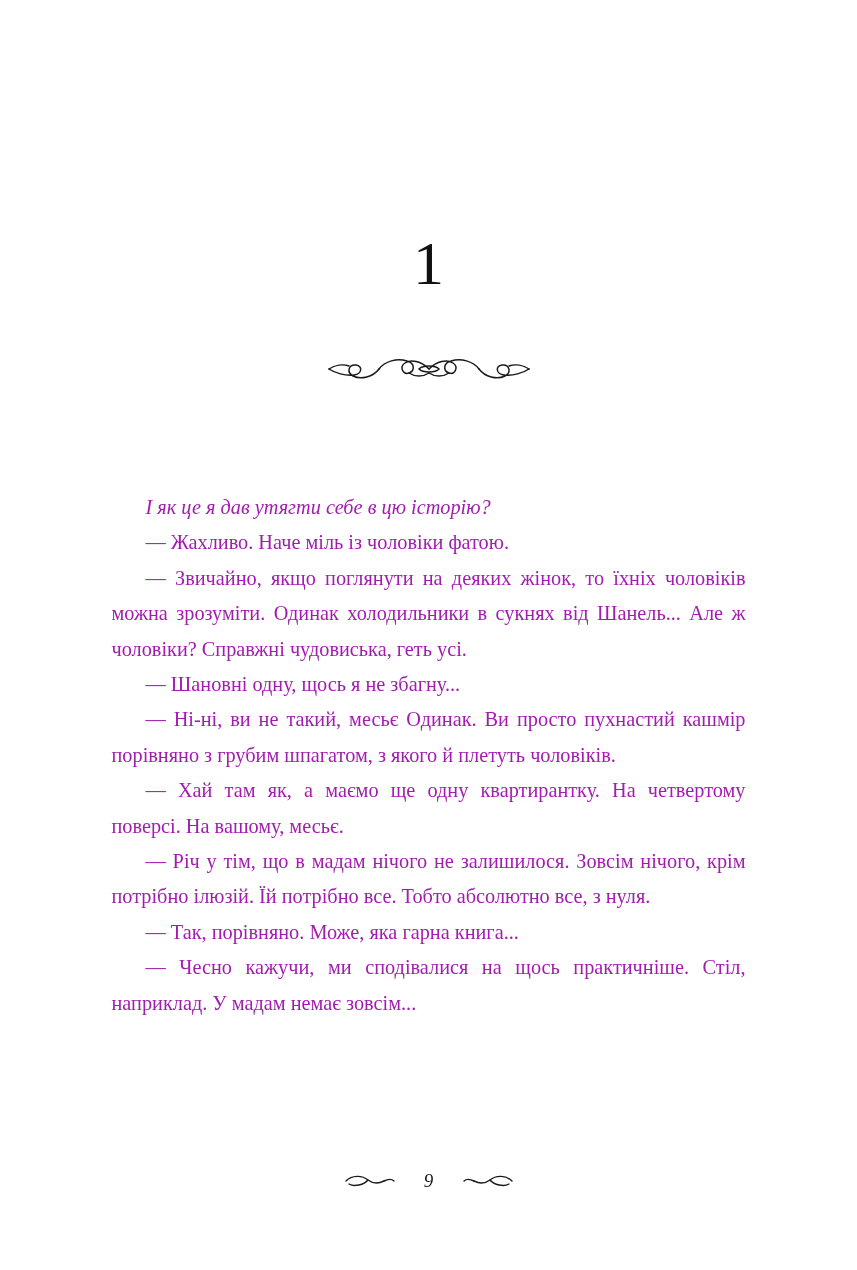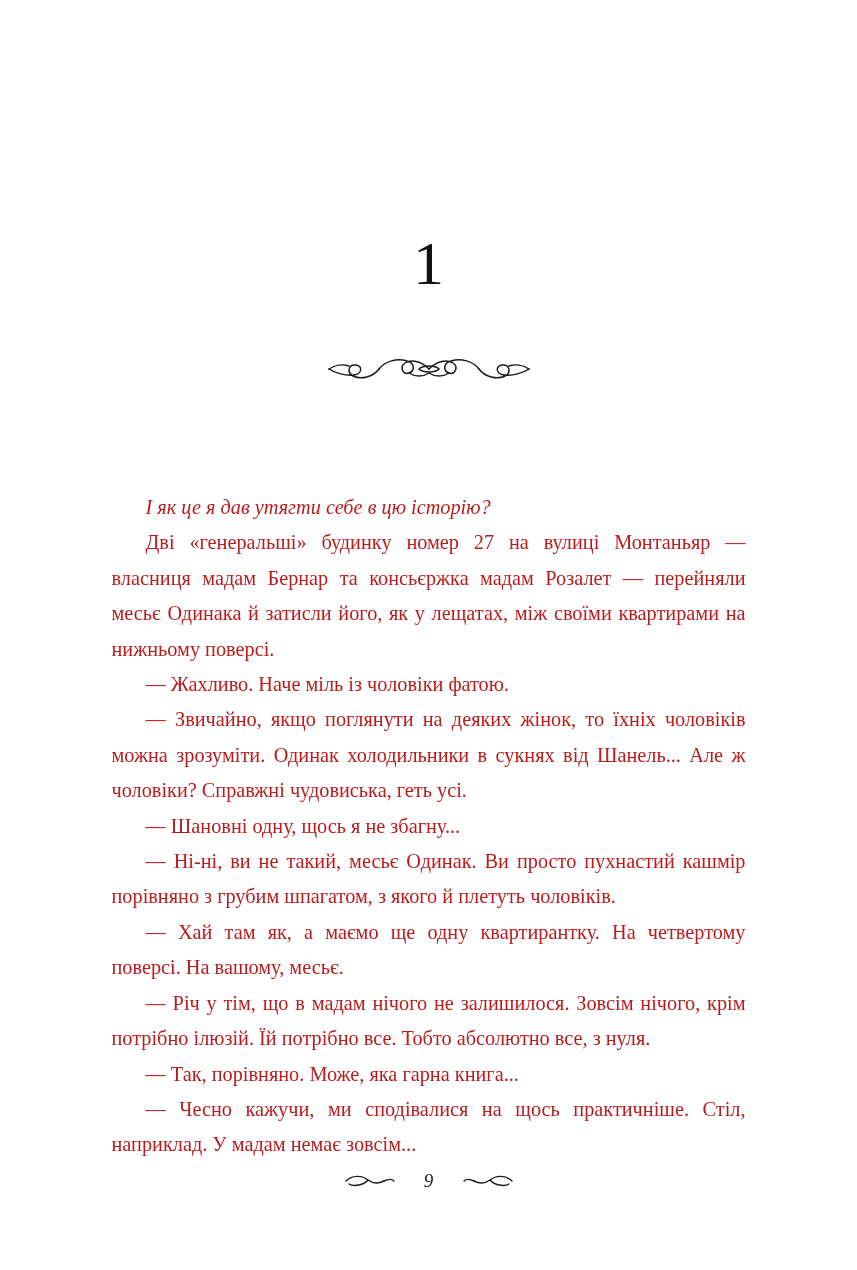--- a/index.html
+++ b/index.html
@@ -41,21 +41,21 @@
   }
   .ornament-top svg { display: block; }
   .body-text {
     margin: 0 auto;
     width: 634px;
     margin-top: 98px;
     font-size: 20.3px;
     line-height: 35.4px;
     text-align: justify;
     text-justify: inter-word;
-    color: #b91c1c;
+    color: #a21caf;
     hyphens: manual;
   }
   .body-text p {
     margin: 0;
     text-indent: 34px;
   }
   .body-text p.italic {
     font-style: italic;
   }
   .footer {
@@ -95,21 +95,20 @@
         <path d="M206 20 C 200 16, 192 15, 186 17"></path>
         <path d="M96 20 C 100 16, 112 16, 116 20 C 112 24, 100 24, 96 20 Z"></path>
         <path d="M86 24 C 92 28, 100 28, 106 24"></path>
         <path d="M126 24 C 120 28, 112 28, 106 24"></path>
       </g>
     </svg>
   </div>
 
   <div class="body-text">
     <p class="italic">І як це я дав утягти себе в цю історію?</p>
-    <p>Дві «генеральші» будинку номер 27 на вулиці Монтаньяр — власниця мадам Бернар та консьєржка мадам Розалет — перейняли месьє Одинака й затисли його, як у лещатах, між своїми квартирами на нижньому поверсі.</p>
     <p>— Жахливо. Наче міль із чоловіки фатою.</p>
     <p>— Звичайно, якщо поглянути на деяких жінок, то їхніх чоловіків можна зрозуміти. Одинак холодильники в сукнях від Шанель...  Але ж чоловіки? Справжні чудовиська, геть усі.</p>
     <p>— Шановні одну, щось я не збагну...</p>
     <p>— Ні-ні, ви не такий, месьє Одинак. Ви просто пухнастий кашмір порівняно з грубим шпагатом, з якого й плетуть чоловіків.</p>
     <p>— Хай там як, а маємо ще одну квартирантку. На четвертому поверсі. На вашому, месьє.</p>
     <p>— Річ у тім, що в мадам нічого не залишилося. Зовсім нічого, крім потрібно ілюзій. Їй потрібно все. Тобто абсолютно все, з нуля.</p>
     <p>— Так, порівняно. Може, яка гарна книга...</p>
     <p>— Чесно кажучи, ми сподівалися на щось практичніше. Стіл, наприклад. У мадам немає зовсім...</p>
   </div>
 

